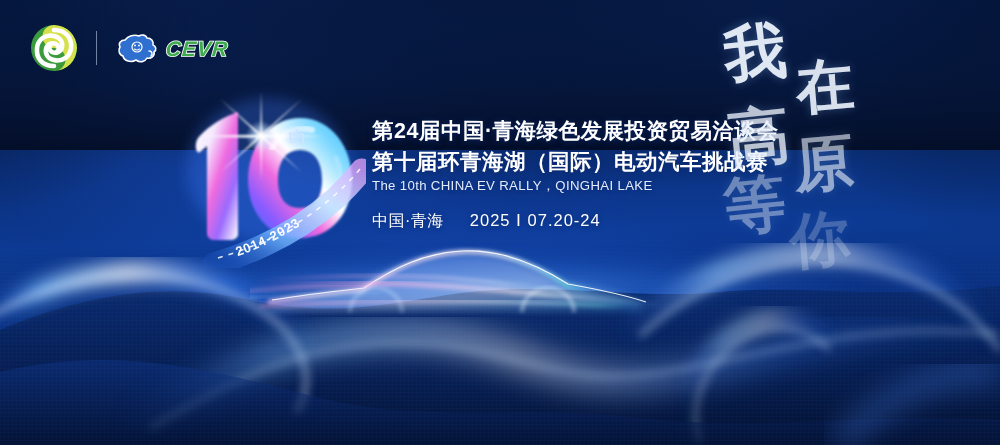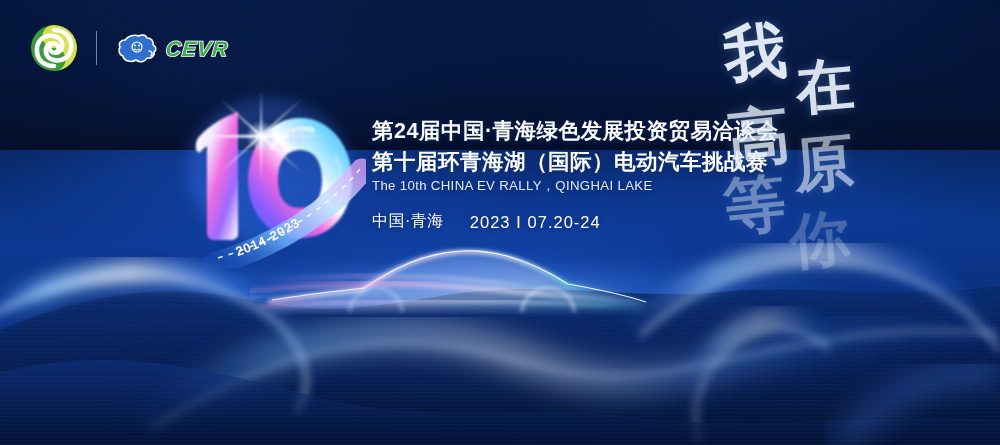--- a/index.html
+++ b/index.html
@@ -90,21 +90,21 @@
   .copy .cn1,.copy .cn2{
     font-size:21.5px;font-weight:bold;color:#ffffff;letter-spacing:.5px;
     line-height:1.42;white-space:nowrap;
     text-shadow:0 1px 6px rgba(10,40,110,.9);
   }
   .copy .en{
     font-size:13.2px;color:#e3ecfb;letter-spacing:.35px;
     white-space:nowrap;text-shadow:0 1px 4px rgba(10,40,110,.85);
   }
   .copy .dateline{
-    margin-top:16px;display:flex;align-items:flex-end;gap:26px;
+    margin-top:16px;display:flex;align-items:flex-start;gap:26px;
     white-space:nowrap;text-shadow:0 1px 5px rgba(10,40,110,.9);
   }
   .copy .place{font-size:16px;color:#ffffff;letter-spacing:.5px;}
   .copy .date{font-size:16.5px;color:#ffffff;letter-spacing:1px;}
 
   
   .calli{position:absolute;left:706px;top:14px;width:190px;height:265px;}
   .calli span{
     position:absolute;display:block;
     font-family:"Liberation Serif","DejaVu Serif",serif;
@@ -333,21 +333,21 @@
   </div>
 
   <span class="th-sup">th</span>
 
   <div class="copy">
     <div class="cn1">第24届中国·青海绿色发展投资贸易洽谈会</div>
     <div class="cn2">第十届环青海湖（国际）电动汽车挑战赛</div>
     <div class="en">The 10th CHINA EV RALLY，QINGHAI LAKE</div>
     <div class="dateline">
       <span class="place">中国·青海</span>
-      <span class="date">2023 Ⅰ 07.20-24</span>
+      <span class="date">2025 Ⅰ 07.20-24</span>
     </div>
   </div>
 
   <div class="calli">
     <span class="c0">我</span>
     <span class="c1">在</span>
     <span class="c2">高</span>
     <span class="c3">原</span>
     <span class="c4">等</span>
     <span class="c5">你</span>

